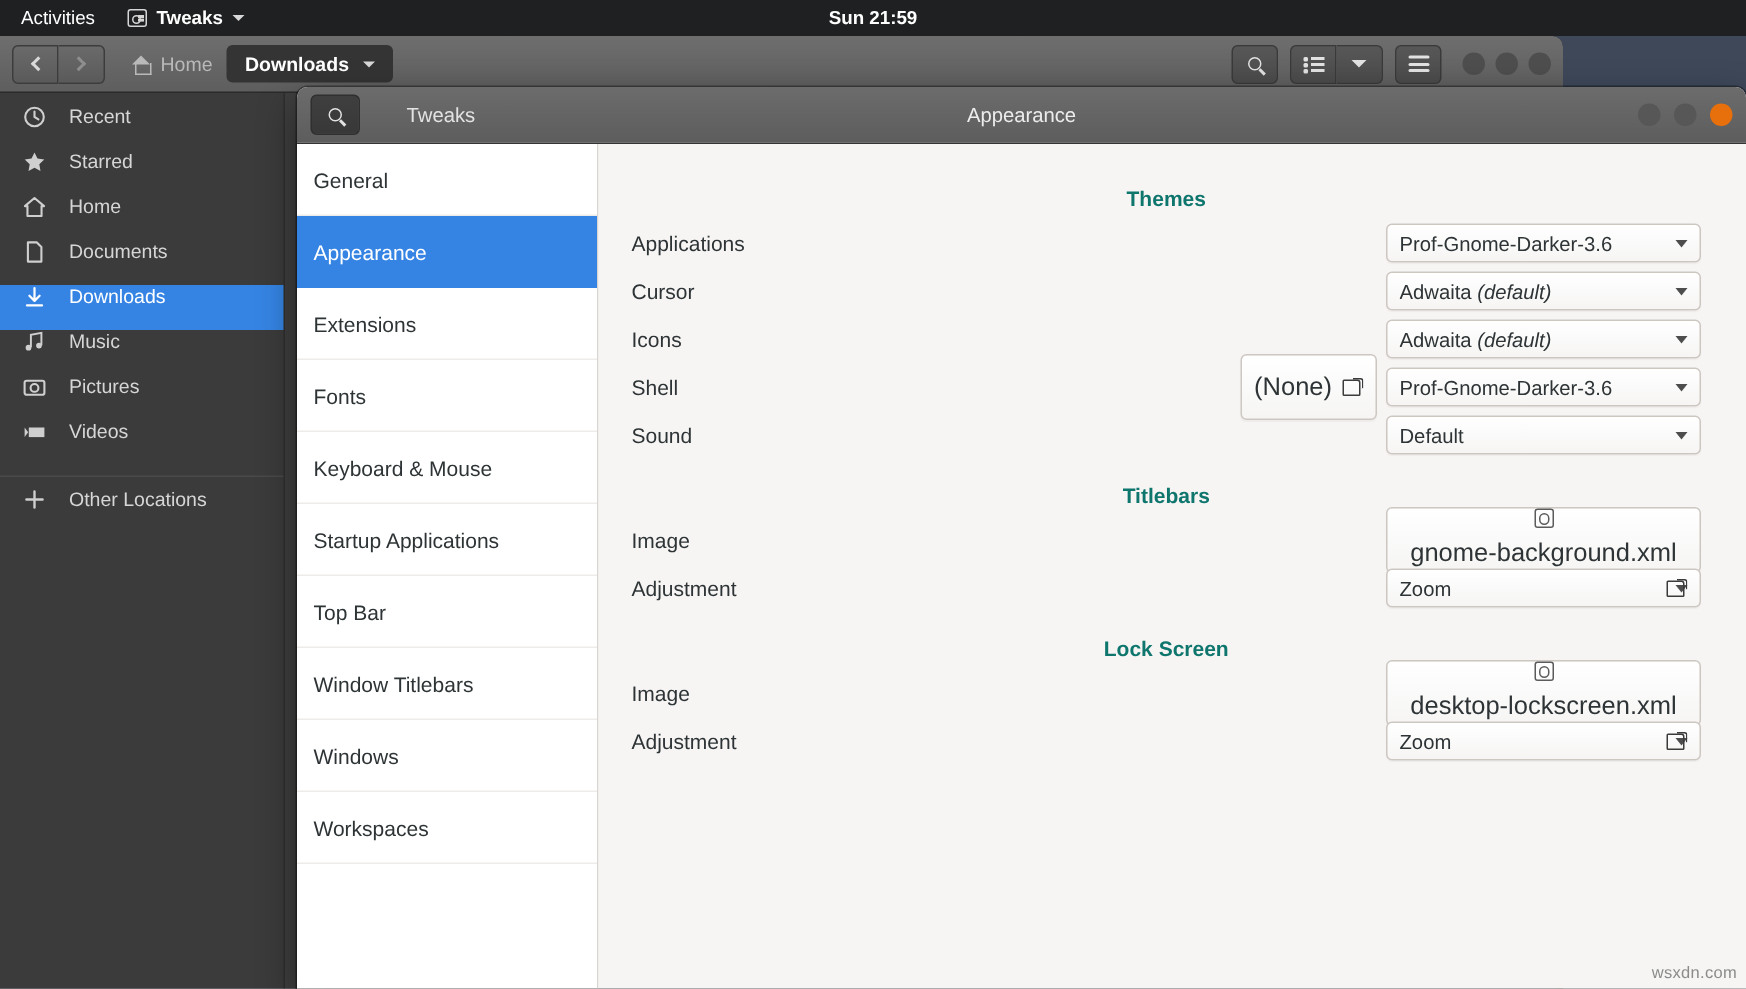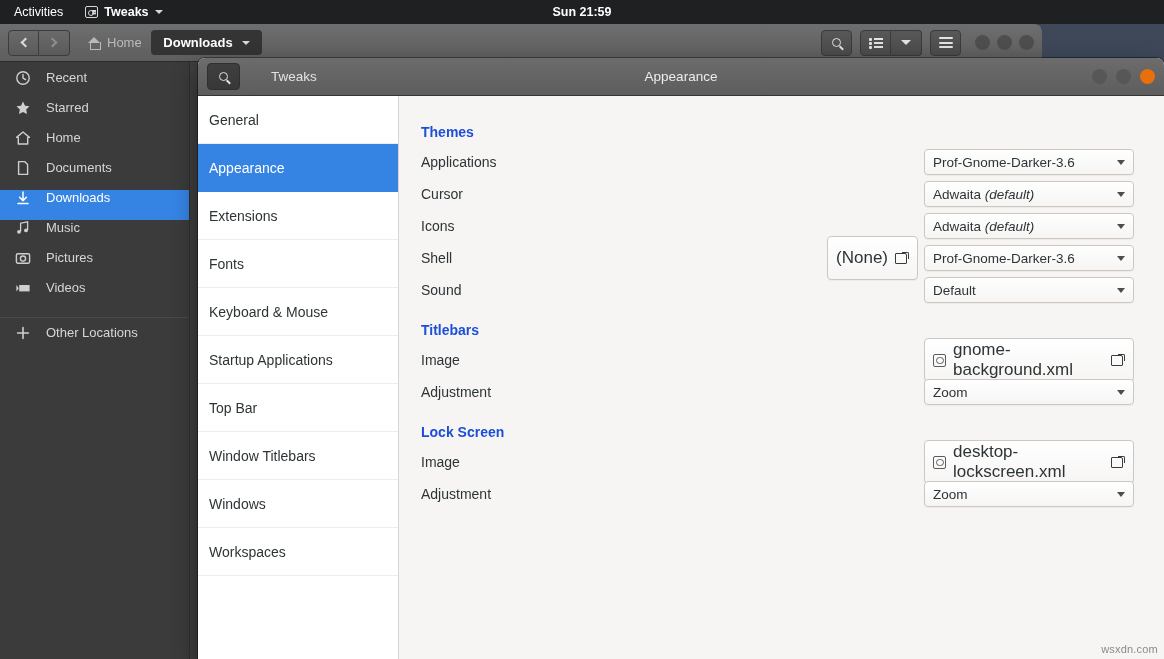--- a/index.html
+++ b/index.html
@@ -178,21 +178,21 @@
     width:201px; background:#ffffff; border-right:1px solid #d8d4d0; flex-shrink:0;
   }
   .tw-item {
     height:48px; display:flex; align-items:center; padding:0 11px;
     font-size:14px; color:#2e3436; border-bottom:1px solid #eeecea;
   }
   .tw-item.sel { background:#3584e4; color:#ffffff; border-bottom-color:#3584e4; }
 
   #tw-content { flex:1; background:#f6f5f4; position:relative; padding:28px 30px 0 22px; }
   .grp-title {
-    font-size:14px; font-weight:700; color:#1d4ed8; margin-bottom:6px;
+    font-size:14px; font-weight:700; color:#0f766e; margin-bottom:6px;text-align:center;
   }
   .grp-title.sp { margin-top:16px; }
   .row {
     display:flex; align-items:center; height:32px; margin-bottom:0px;
   }
   .row-label { font-size:14px; color:#2e3436; }
   .row-ctl { margin-left:auto; display:flex; align-items:center; gap:6px; }
 
   .combo {
     width:210px; height:26px; border:1px solid #cdc7c2; border-radius:4px;
@@ -208,21 +208,21 @@
     border-left:4.5px solid transparent;border-right:4.5px solid transparent;
     border-top:5px solid #4d4d4d;
   }
   .filebtn {
     height:44px; border:1px solid #cdc7c2; border-radius:4px;
     background:linear-gradient(to bottom,#ffffff,#f6f5f4);
     display:flex; align-items:center; gap:7px; padding:0 8px;
     font-size:17px; color:#2e3436;
     box-shadow:0 1px 1px rgba(0,0,0,.04);
   }
-  .filebtn.wide { width:210px; }
+  .filebtn.wide { width:210px;flex-direction:column; }
   .fileico {
     width:13px;height:13px; position:relative; flex-shrink:0;
     border:1.3px solid #5b5b5b; border-radius:2px; display:inline-block;
   }
   .fileico::after {
     content:"";position:absolute;left:2.4px;top:2.4px;width:5.4px;height:5.4px;
     border:1.3px solid #5b5b5b;border-radius:50%;
   }
   .openico {
     width:14px;height:12px;position:relative;flex-shrink:0;margin-left:auto;

